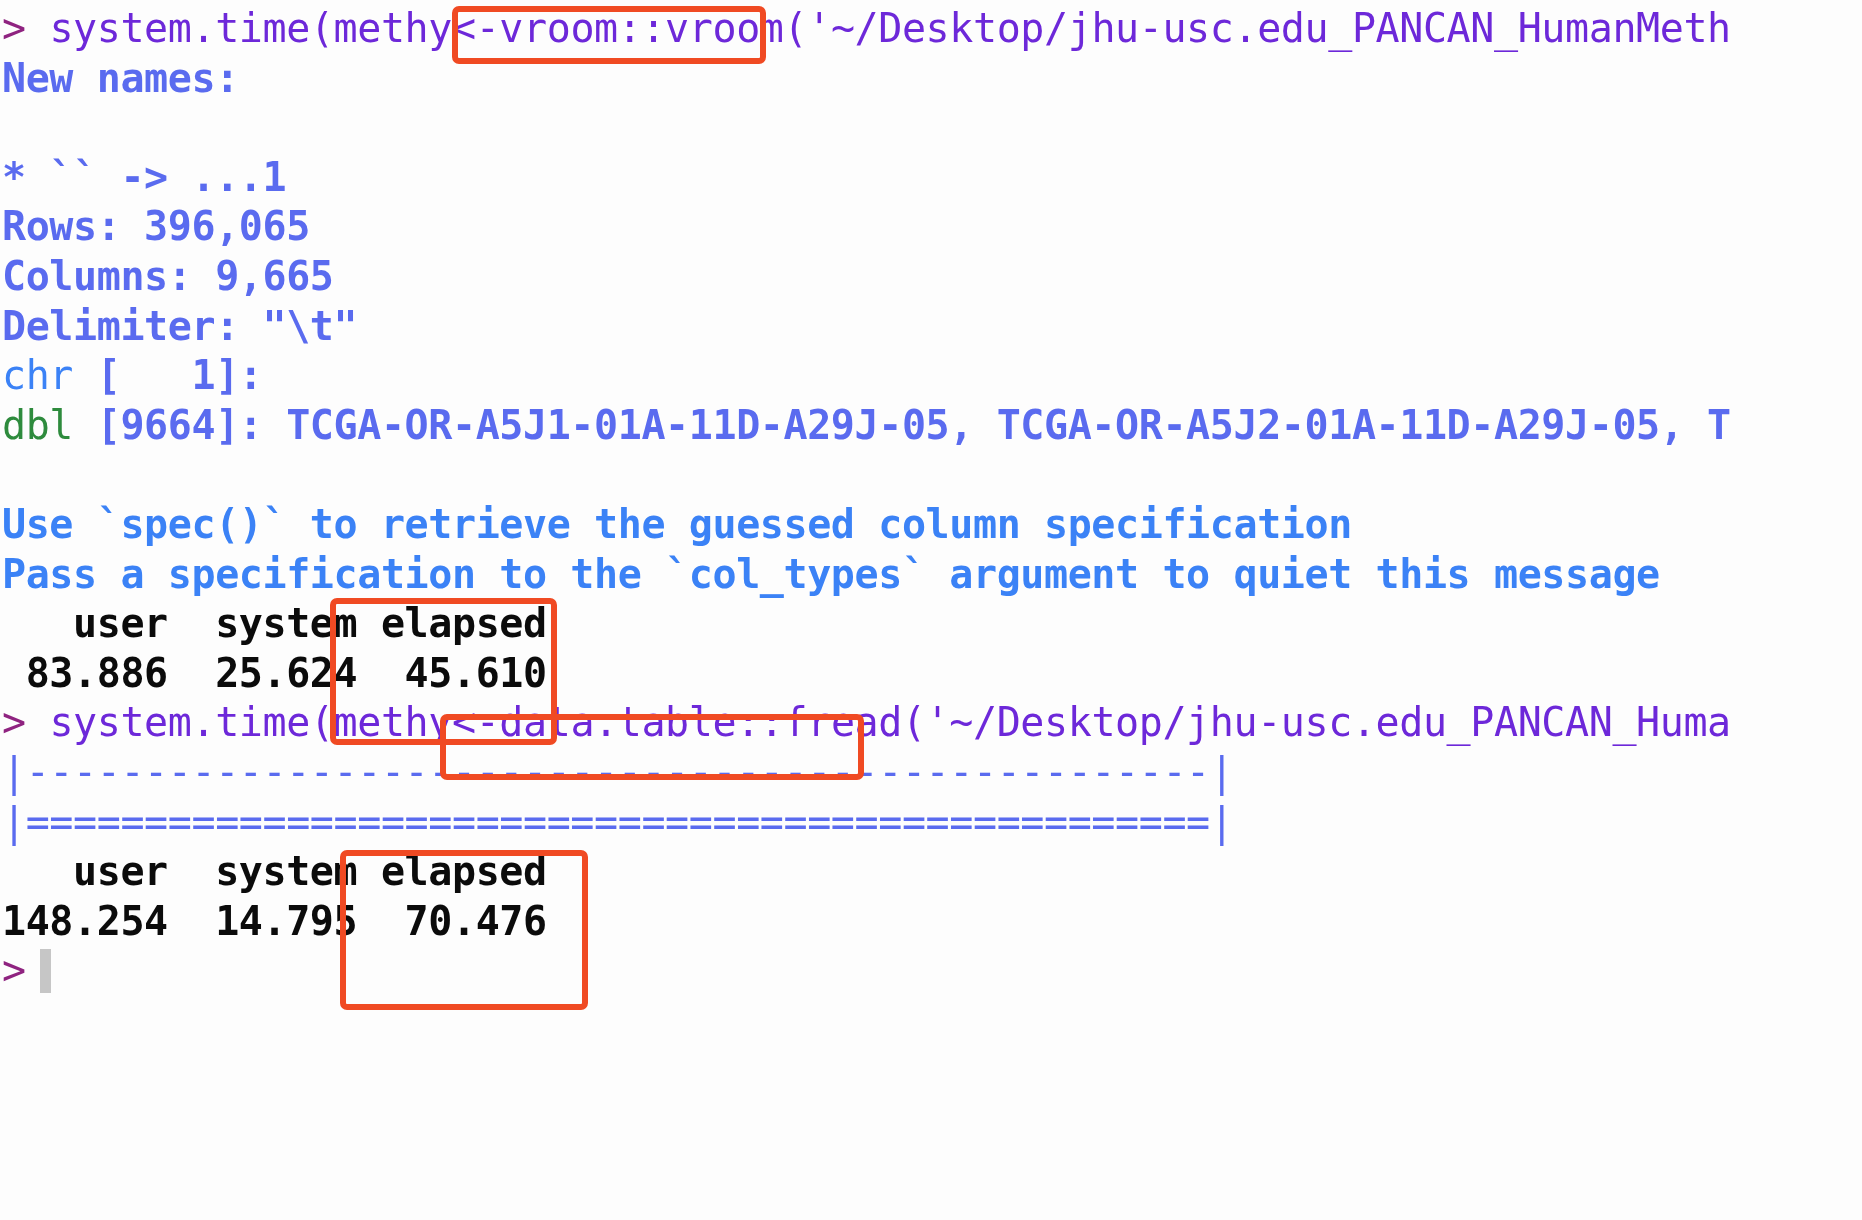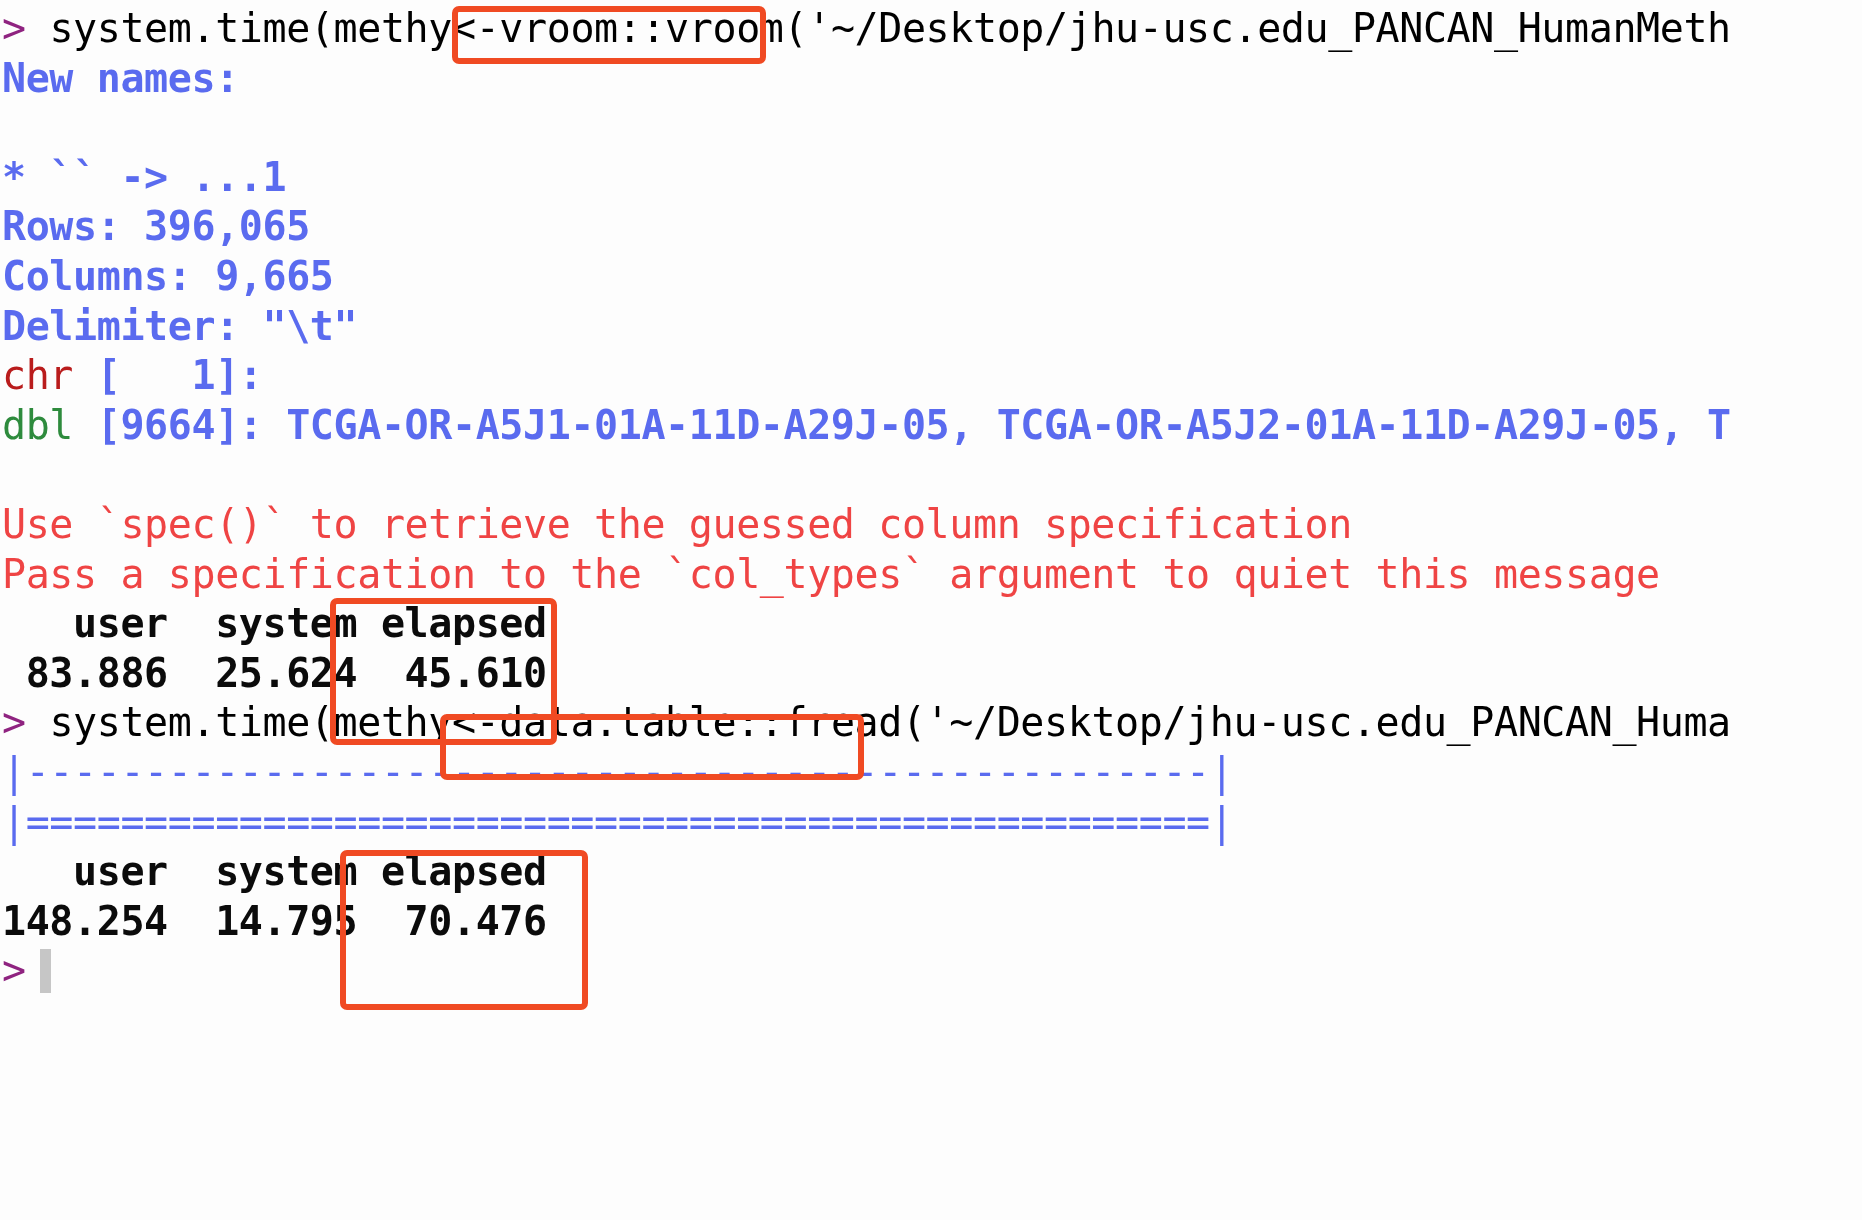--- a/index.html
+++ b/index.html
@@ -32,25 +32,25 @@
   }
 
   .line {
     height: 49.6px;
     white-space: pre;
     padding-left: 2px;
     overflow: visible;
   }
 
   .c-prompt   { color: #8f2380; }
-  .c-cmd      { color: #000000; }
+  .c-cmd      { color: #6d28d9; }
   .c-msg      { color: #5a6bef; font-weight: bold; }
-  .c-chr      { color: #b91c1c; margin-top: 23px; }
+  .c-chr      { color: #3b82f6; margin-top: 23px; }
   .c-dbl      { color: #2e8b3d; margin-top: 36px; }
-  .c-plain    { color: #ef4444; }
+  .c-plain    { color: #3b82f6; font-weight: bold; }
   .c-black    { color: #0b0b0b; font-weight: bold; }
   .c-bar      { color: #5a6bef; }
 
   .cursor {
     display: inline-block;
     width: 11px;
     height: 44px;
     background: #c6c6c6;
     vertical-align: -9px;
     margin-left: 14px;

